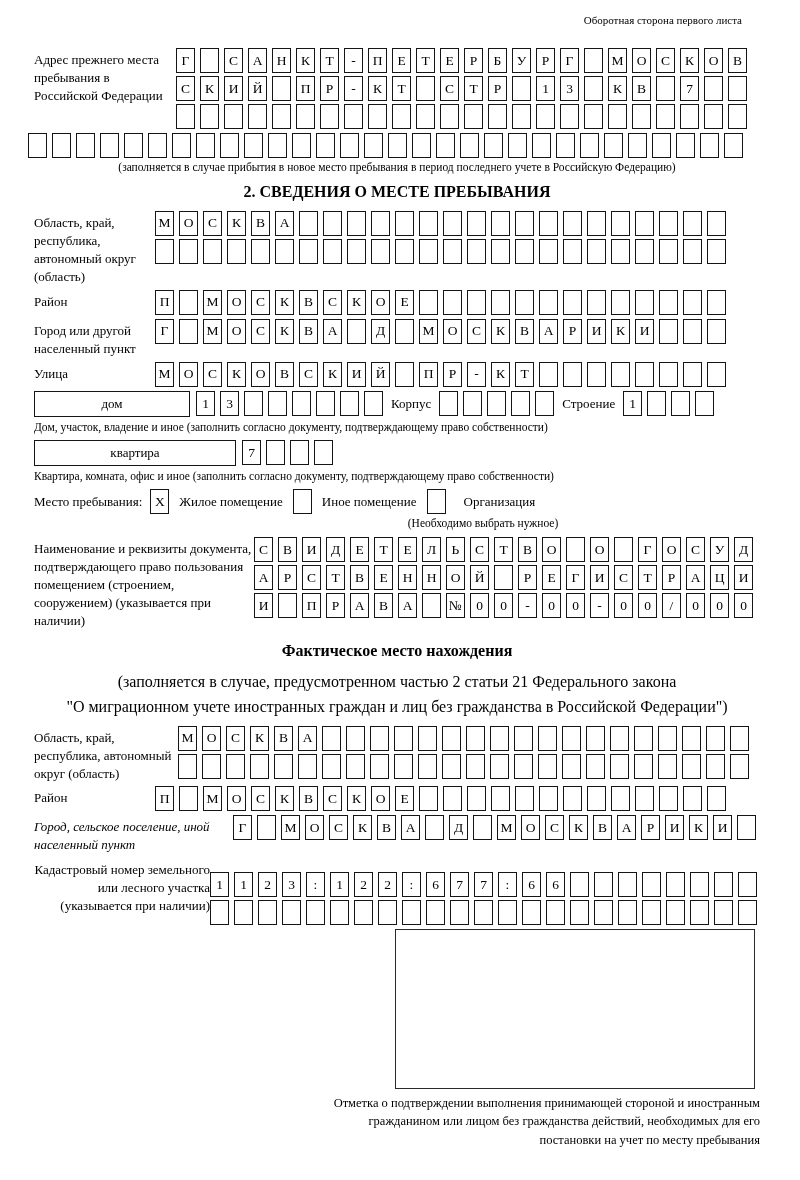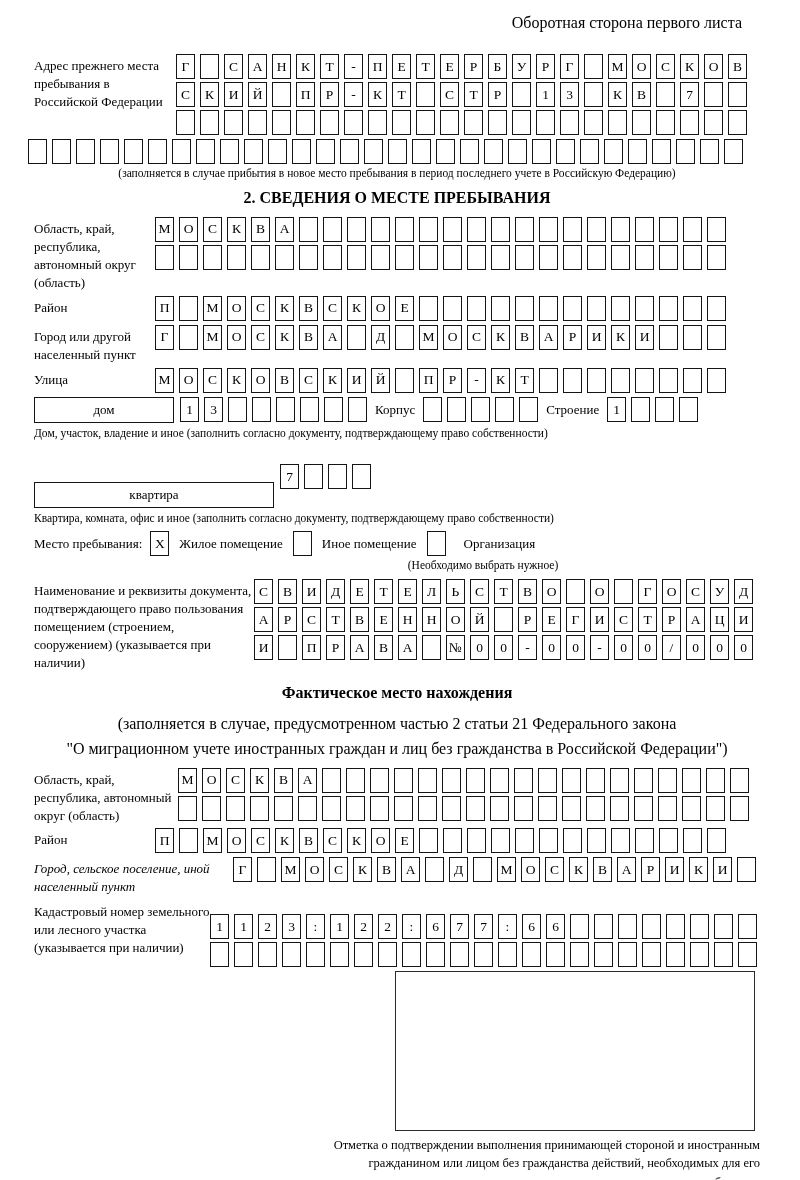--- a/index.html
+++ b/index.html
@@ -3,30 +3,30 @@
 <meta charset="utf-8">
 <style>
   * { margin:0; padding:0; box-sizing:border-box; }
   html,body { background:#ffffff; }
   body {
     width:800px; height:1180px; overflow:hidden;
     font-family:"Liberation Serif","DejaVu Serif",serif;
     color:#000;
     padding:14px 40px 0 34px;
   }
-  .page-header { text-align:right; font-size:16px; padding-right:18px; margin-bottom:22px; }
+  .page-header { text-align:right; font-size:11px; padding-right:18px; margin-bottom:22px; }
 
   .row { display:flex; align-items:flex-start; margin-bottom:4px; }
   .lbl { font-size:13px; line-height:1.38; padding-top:3px; }
   .w142 { flex:0 0 142px; }
   .w121 { flex:0 0 121px; }
   .w144 { flex:0 0 144px; }
   .w199 { flex:0 0 199px;font-style:italic; }
   .w220 { flex:0 0 220px; }
-  .w176 { flex:0 0 176px; }
+  .w176 { flex:0 0 176px;text-align:right; }
 
   .rows-stack { display:flex; flex-direction:column; gap:3px; }
   .cells { display:flex; gap:5px; }
   .cell {
     flex:0 0 19px; width:19px; height:25px;
     border:1.6px solid #151515;
     display:flex; align-items:center; justify-content:center;
     font-size:13.5px; font-family:"Liberation Serif","DejaVu Serif",serif;
     background:#fff;
   }
@@ -35,22 +35,22 @@
   .note { font-size:11.5px; line-height:1.3; }
   .note-center { text-align:center; margin-bottom:4px; }
   .sec-title { text-align:center; font-weight:bold; font-size:16px; margin:8px 0 10px 0; }
 
   .house-row { display:flex; align-items:center; margin-bottom:3px; }
   .type-box {
     height:26px; border:1.6px solid #151515;
     display:flex; align-items:center; justify-content:center;
     font-size:13px;
   }
-  .dom-box { width:140px; }
-  .kv-box  { width:240px;margin-top:36px; }
+  .dom-box { width:156px; }
+  .kv-box  { width:202px; }
   .inline-lbl { font-size:13px; padding:0 8px; white-space:nowrap; }
   .gap6 { width:6px; flex:0 0 6px; }
 
   .premises-row { display:flex; align-items:center; margin:6px 0 2px 0; }
   .premises-row .plbl { font-size:13px; white-space:nowrap; }
   .premises-row .cells { margin:0 10px; }
 
   .choose-note { margin-left:172px; margin-bottom:6px;text-align:center; }
 
   .fact-note { text-align:center; font-size:16px; line-height:1.55; margin-bottom:6px; }

